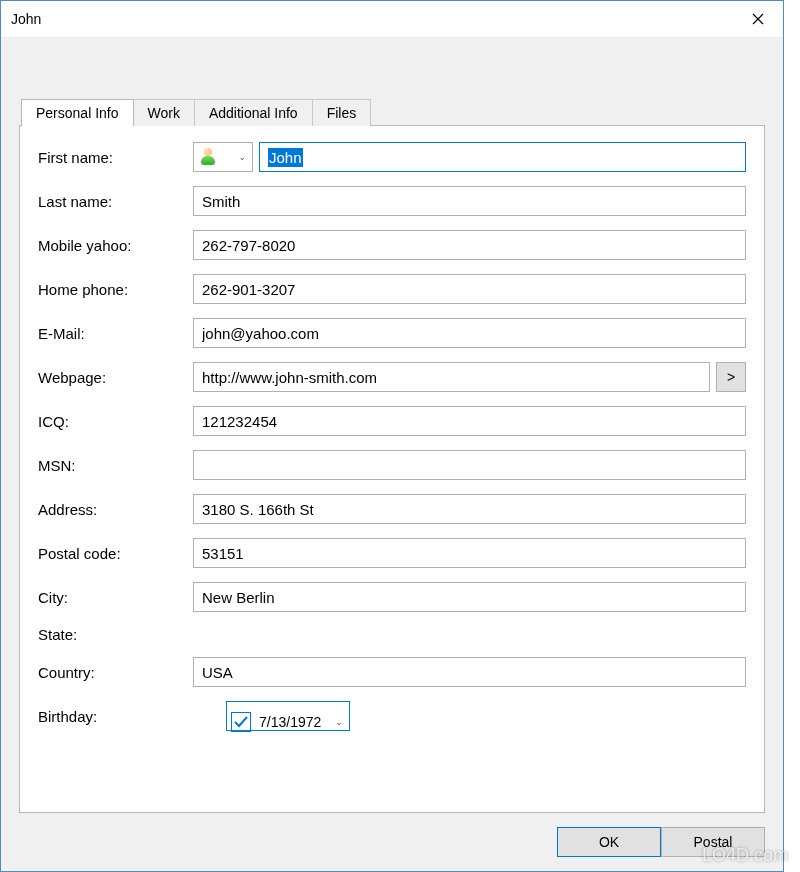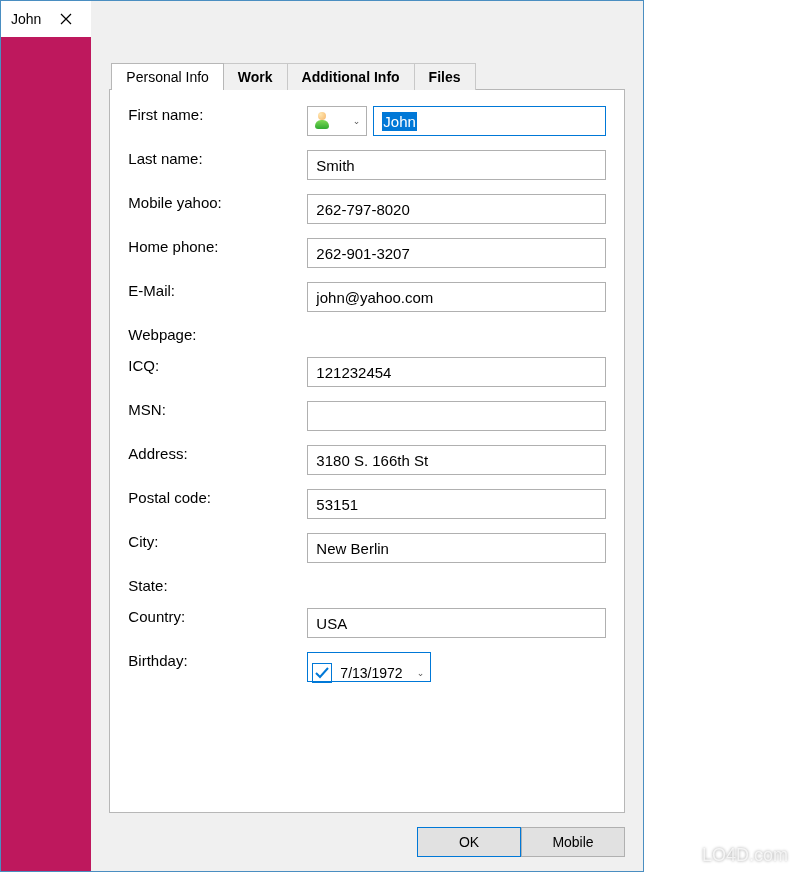--- a/index.html
+++ b/index.html
@@ -6,26 +6,26 @@
 body {
   font-family: "Segoe UI", Tahoma, sans-serif;
   font-size: 14px;
   background: #fff;
   width: 800px;
   height: 872px;
   overflow: hidden;
   color: #000;
 }
 .window {
-  width: 644px;
+  width: 784px;
   height: 872px;
   border: 1px solid #4a8ec1;
   background: #be185d;
   display: flex;
-  flex-direction: row;
+  flex-direction: column;
 }
 .titlebar {
   height: 36px;
   display: flex;
   align-items: center;
   padding: 0 0 0 10px;
   background: #fff;
 }
 .titlebar .title { flex: 1; font-size: 14px; }
 .titlebar .close {
@@ -60,33 +60,32 @@
   margin-right: 0;
   position: relative;
   cursor: default;
   margin-top: 47px;
 }
 .tab.active {
   background: #fff;
   border-color: #b7b7b7;
   z-index: 2;
 }
-.tab:not(.active) { border-left: none; font-weight: bold; }
+.tab:not(.active) { border-left: none; }
 .tab:first-child:not(.active) { border-left: 1px solid #c8c8c8; }
 .tabpanel {
   border: 1px solid #b7b7b7;
   background: #fff;
   padding: 16px 18px 20px 18px;
   flex: 1;
 }
 .form-row {
   display: flex;
-  align-items: flex-start;
+  align-items: center;
   margin-bottom: 14px;
-  gap: 24px;
 }
 .form-row:last-child { margin-bottom: 0; }
 .label {
   width: 155px;
   font-size: 15px;
   color: #000;
 }
 .field {
   flex: 1;
   display: flex;
@@ -143,20 +142,21 @@
   font-size: 14px;
   cursor: default;
 }
 .datepicker {
   display: flex;
   align-items: center;
   border: 1px solid #0078d7;
   height: 30px;
   background: #fff;
   padding: 12px 6px 0 4px;
+  margin-left: 33px;
 }
 .datecheck {
   width: 20px; height: 20px;
   border: 1.5px solid #0078d7;
   margin-right: 8px;
   display: flex; align-items: center; justify-content: center;
 }
 .datecheck svg { width: 16px; height: 16px; }
 .datepicker .chev {
   font-size: 9px; color: #555; margin-left: 14px;
@@ -263,20 +263,24 @@
 
       <div class="form-row">
         <div class="label">E-Mail:</div>
         <div class="field">
             <input class="textbox" value="john@yahoo.com" style="">
           </div>
       </div>
 
       <div class="form-row">
         <div class="label">Webpage:</div>
+        <div class="field">
+          <input class="textbox" value="http://www.john-smith.com" style="">
+          <div class="go-btn">&gt;</div>
+        </div>
       </div>
 
       <div class="form-row">
         <div class="label">ICQ:</div>
         <div class="field">
             <input class="textbox" value="121232454" style="">
           </div>
       </div>
 
       <div class="form-row">
@@ -330,18 +334,18 @@
             <span>7/13/1972</span>
             <span class="chev">⌄</span>
           </div>
         </div>
       </div>
 
     </div>
 
     <div class="button-row">
       <div class="btn default">OK</div>
-      <div class="btn">Mobile</div>
+      <div class="btn">Postal</div>
     </div>
   </div>
 </div>
 
 <div class="watermark">LO4D.com</div>
 
 </body></html>

